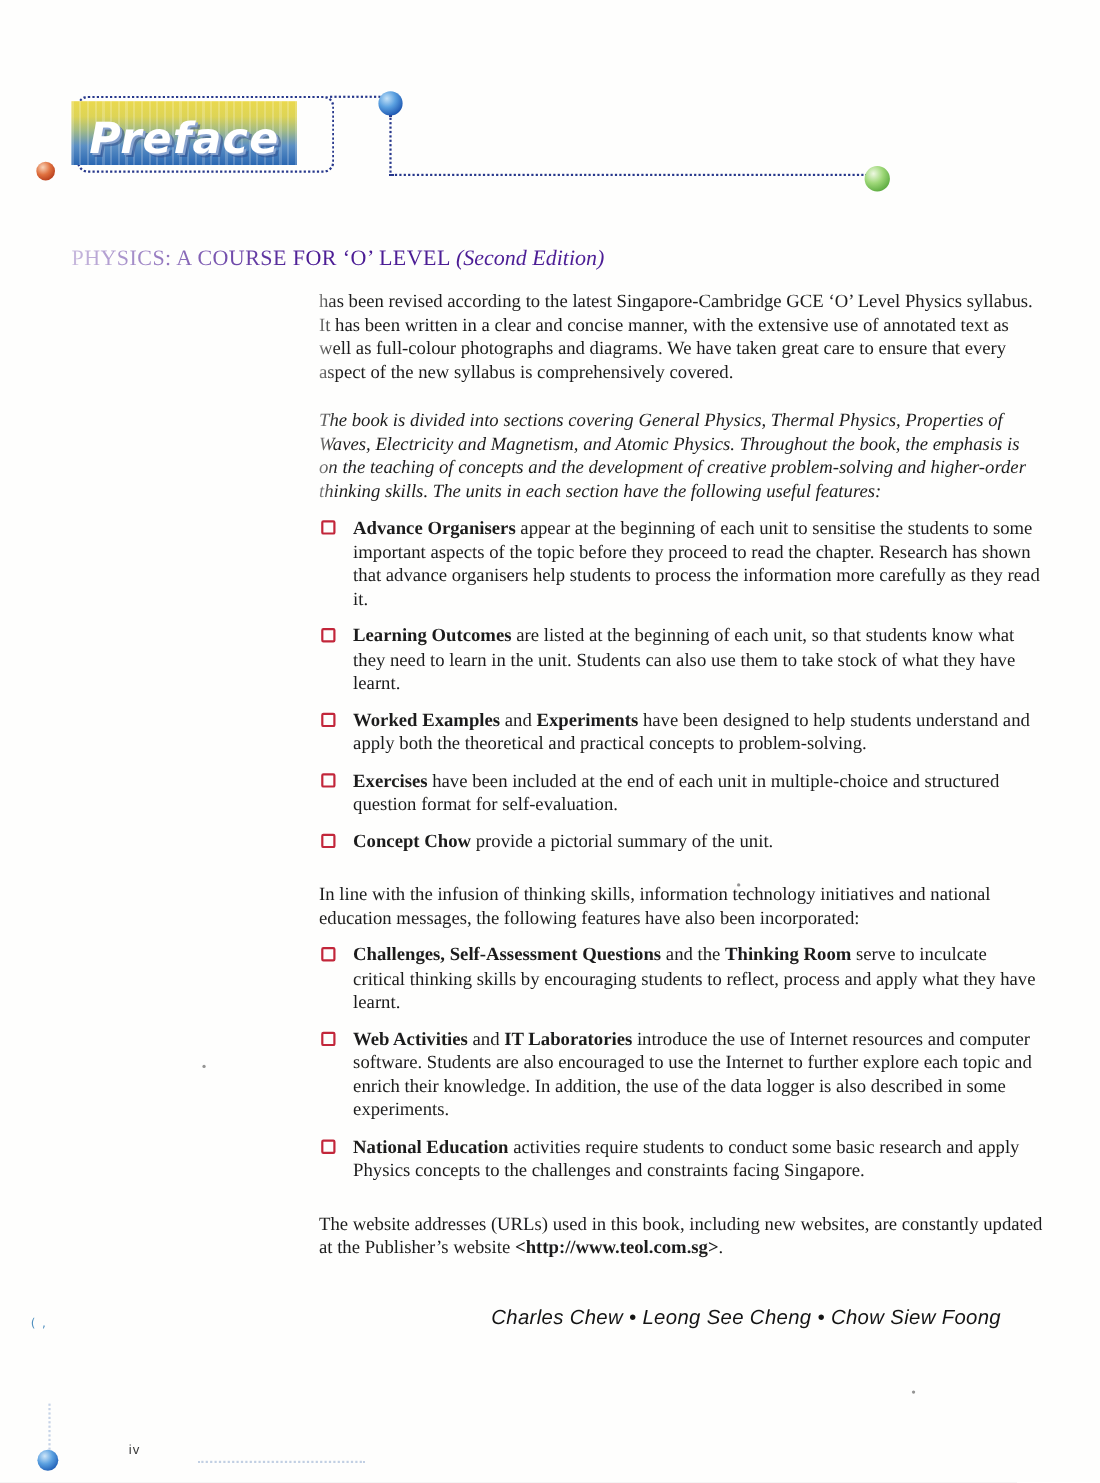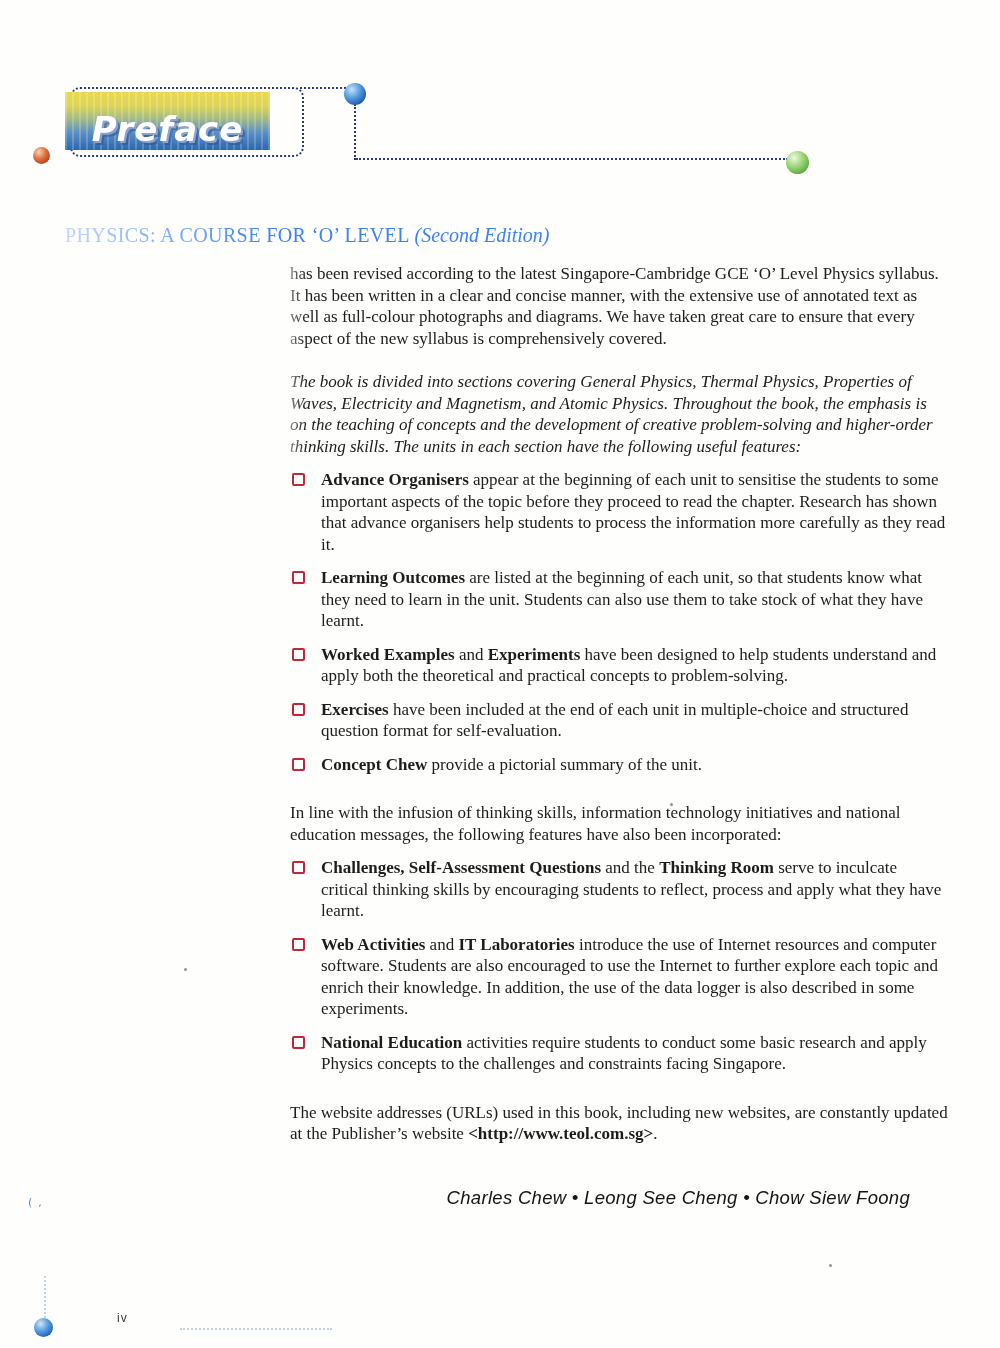--- a/index.html
+++ b/index.html
@@ -22,42 +22,42 @@
   .banner-box{
     position:absolute;left:65px;top:92px;width:205px;height:58px;
     background:
       repeating-linear-gradient(90deg, rgba(255,255,255,0.20) 0 2px, rgba(255,255,255,0) 2px 7px),
       linear-gradient(180deg,#ead94e 0%,#ddd456 24%,#a3bb85 46%,#5b8fc4 70%,#2a67b2 100%);
     display:flex;align-items:flex-end;justify-content:center;
   }
   .banner-title{
     font-family:"DejaVu Sans", sans-serif;
     font-weight:bold;font-style:italic;
-    font-size:34px;line-height:1;color:#ffffff;
+    font-size:39px;line-height:1;color:#ffffff;
     letter-spacing:1px;padding-bottom:4px;
     text-shadow:2px 2px 0 #8aa4cf, 4px 4px 0 rgba(47,77,140,0.55);
   }
   .dot-h{position:absolute;border-top:2px dotted #27388c;height:0;}
   .dot-v{position:absolute;border-left:2px dotted #27388c;width:0;}
   .connector-top{left:300px;top:87px;width:46px;}
   .connector-down{left:354px;top:104px;height:56px;}
   .connector-right{left:356px;top:158px;width:432px;}
   .ball{position:absolute;border-radius:50%;}
   .ball-blue{left:344px;top:83px;width:22px;height:22px;
     background:radial-gradient(circle at 35% 30%, #c5e2f8 0%, #5aa0e0 38%, #1c55b0 78%, #123a80 100%);}
   .ball-green{left:786px;top:151px;width:23px;height:23px;
     background:radial-gradient(circle at 35% 30%, #eef8e2 0%, #9ed878 40%, #55a63a 82%, #3c8426 100%);}
   .ball-red{left:33px;top:147px;width:17px;height:17px;
     background:radial-gradient(circle at 35% 30%, #f8d3b8 0%, #e0713f 42%, #b03515 85%);}
 
   
   .book-title{
     margin:0 55px 0 65px;
     font-size:20px;line-height:26px;letter-spacing:0.4px;
-    color:#3b82f6;white-space:nowrap;
+    color:#4c1d95;white-space:nowrap;
     -webkit-mask-image:linear-gradient(90deg, rgba(0,0,0,0.30) 0px, rgba(0,0,0,0.55) 70px, #000 210px);
     mask-image:linear-gradient(90deg, rgba(0,0,0,0.30) 0px, rgba(0,0,0,0.55) 70px, #000 210px);
   }
   .book-title .edition{font-style:italic;letter-spacing:0;}
   .col{margin-left:290px;margin-right:52px;font-size:17px;line-height:21.5px;}
   .para{margin:0;}
   .mt1{margin-top:15px;}  
   .mt2{margin-top:22px;font-style:italic;}  
   .mt3{margin-top:27px;}  
   .fade-left{
@@ -129,21 +129,21 @@
       <li>
         <span class="bullet-sq"></span><span class="b">Learning Outcomes</span><span> are listed at the beginning of each unit, so that students know what they need to learn in the unit. Students can also use them to take stock of what they have learnt.</span>
       </li>
       <li>
         <span class="bullet-sq"></span><span class="b">Worked Examples</span><span> and </span><span class="b">Experiments</span><span> have been designed to help students understand and apply both the theoretical and practical concepts to problem-solving.</span>
       </li>
       <li>
         <span class="bullet-sq"></span><span class="b">Exercises</span><span> have been included at the end of each unit in multiple-choice and structured question format for self-evaluation.</span>
       </li>
       <li>
-        <span class="bullet-sq"></span><span class="b">Concept Chew</span><span> provide a pictorial summary of the unit.</span>
+        <span class="bullet-sq"></span><span class="b">Concept Chow</span><span> provide a pictorial summary of the unit.</span>
       </li>
     </ul>
 
     <p class="para mt3">In line with the infusion of thinking skills, information technology initiatives and national education messages, the following features have also been incorporated:</p>
 
     <ul class="feature-list">
       <li>
         <span class="bullet-sq"></span><span class="b">Challenges, Self-Assessment Questions</span><span> and the </span><span class="b">Thinking Room</span><span> serve to inculcate critical thinking skills by encouraging students to reflect, process and apply what they have learnt.</span>
       </li>
       <li>

